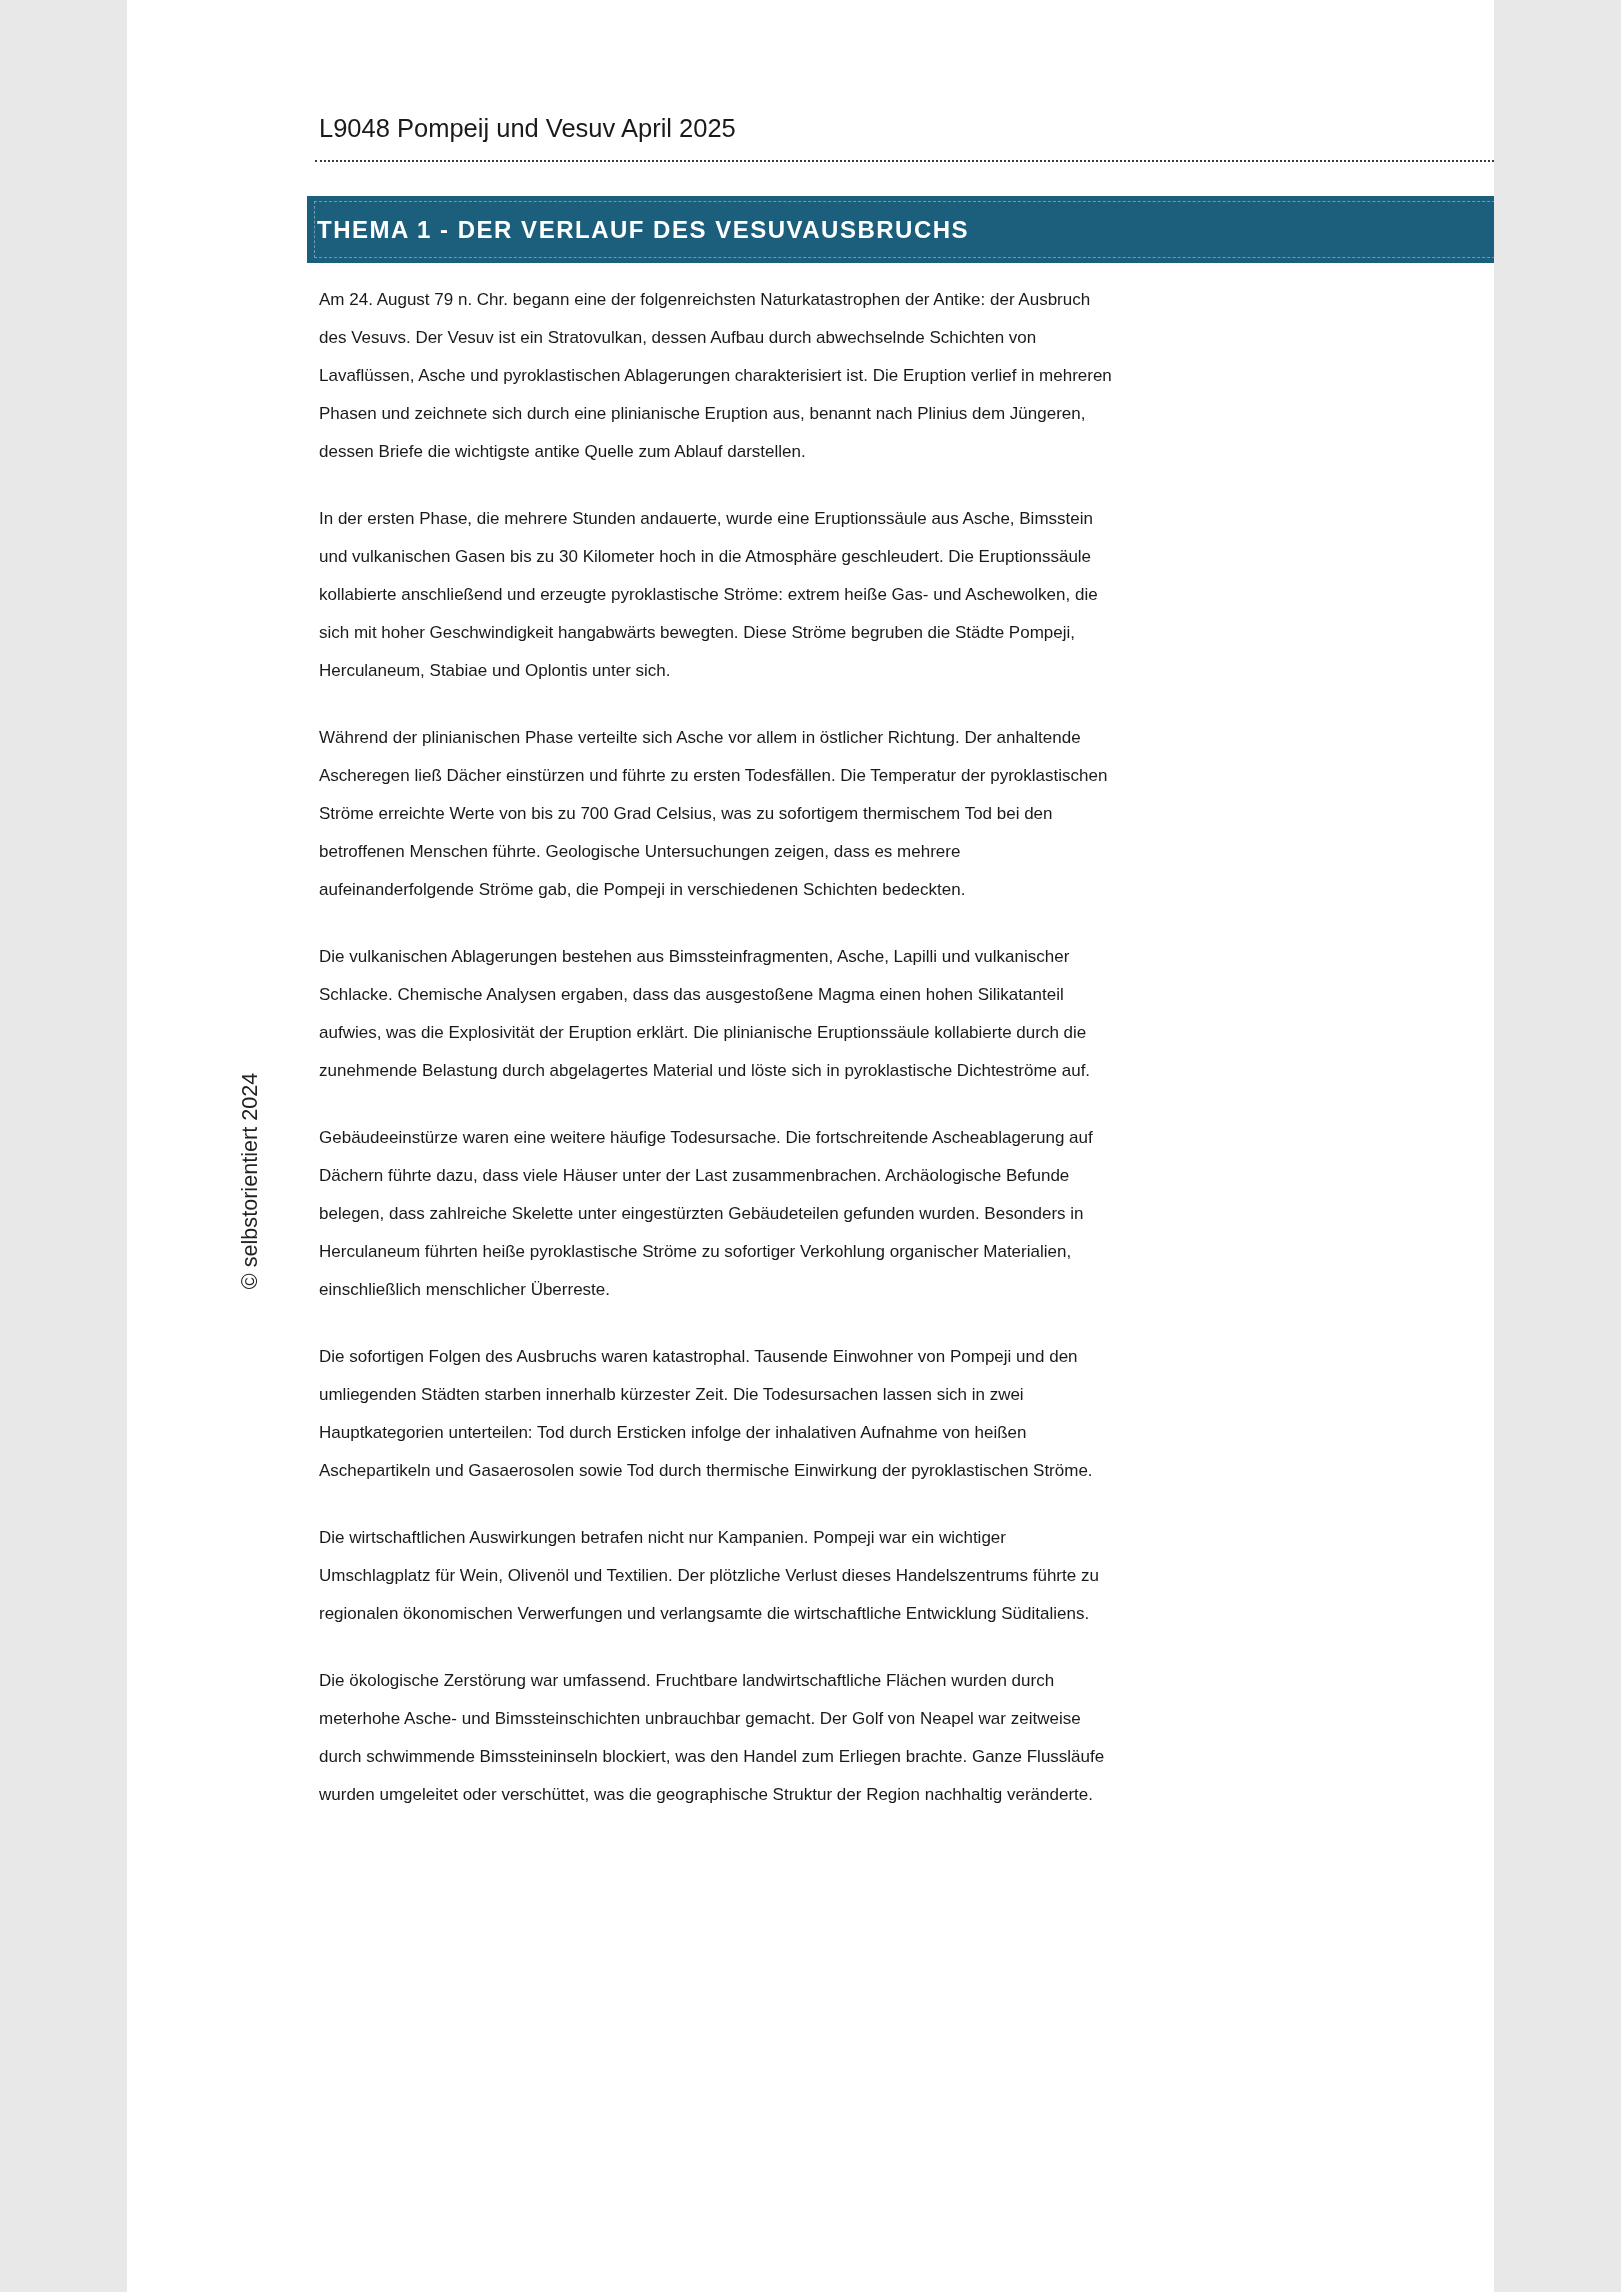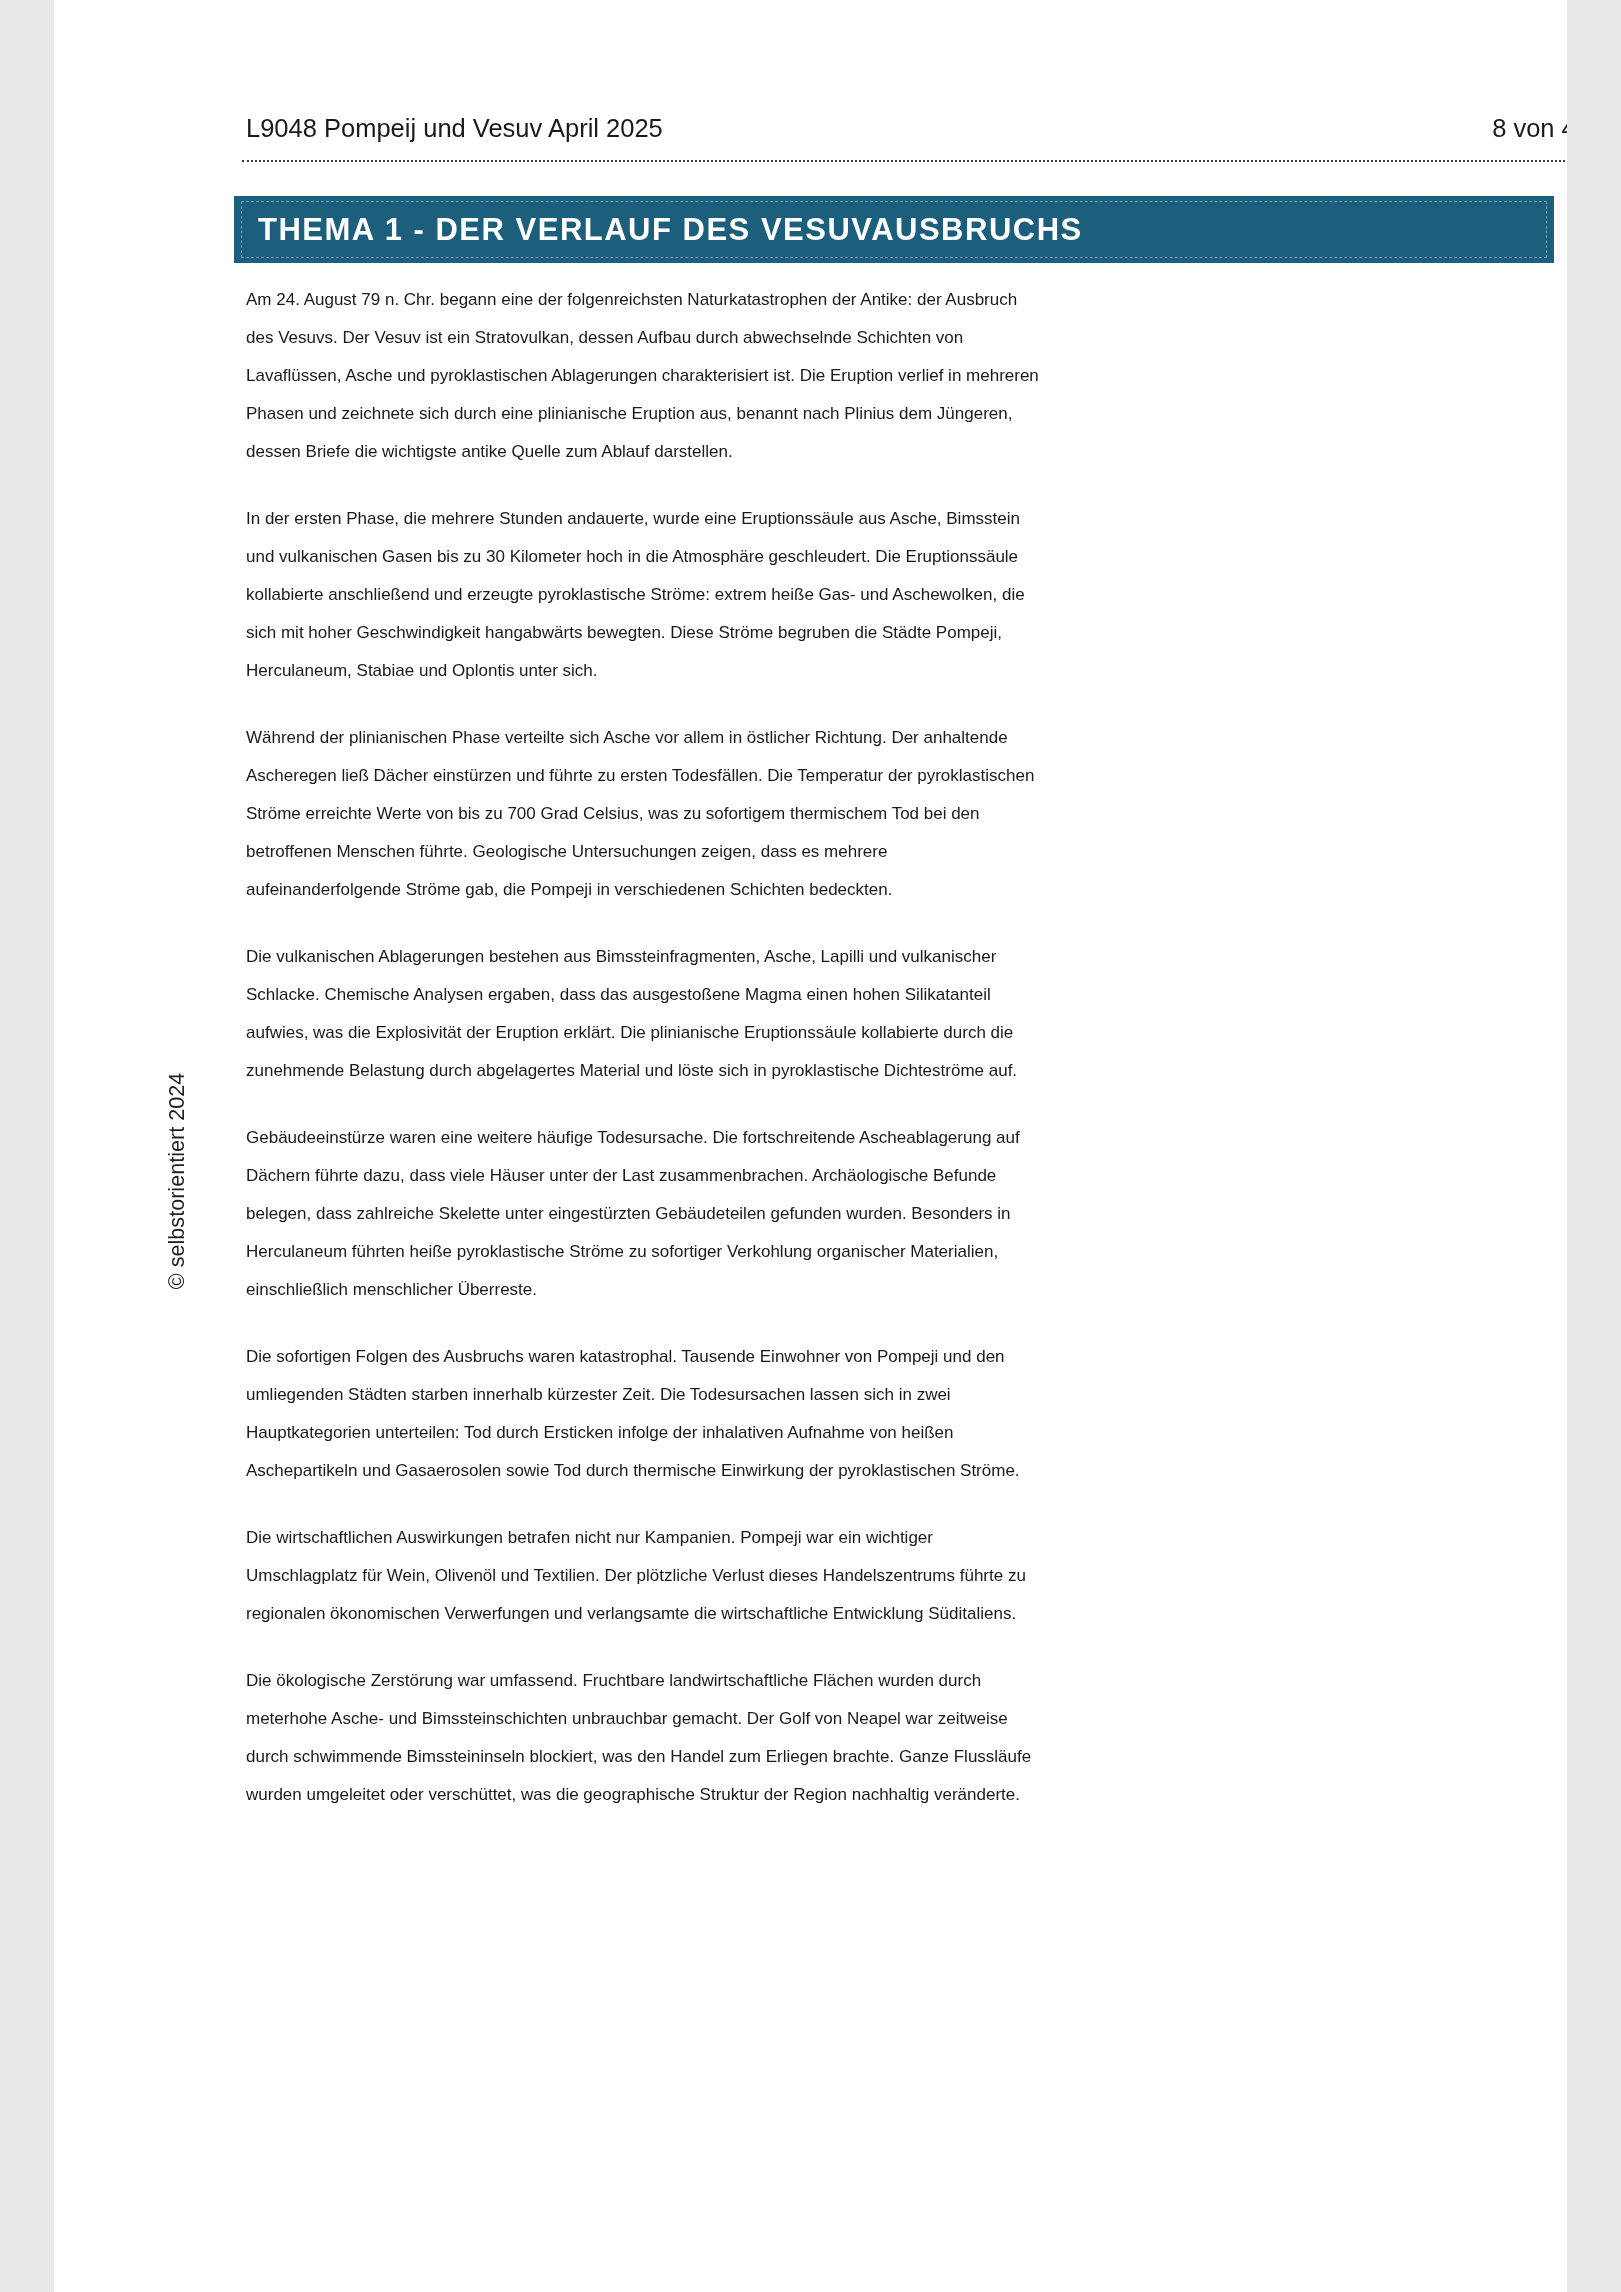--- a/index.html
+++ b/index.html
@@ -1,18 +1,18 @@
 <!DOCTYPE html>
 <html lang="de"><head>
 <meta charset="utf-8">
 <style>
   html, body { margin: 0; padding: 0; background: #e8e8e8; }
   .page {
     position: relative;
-    width: 1513px;
+    width: 1367px;
     height: 2293px;
     margin: 0 auto;
     background: #ffffff;
     font-family: "Liberation Sans", "DejaVu Sans", sans-serif;
     color: #1a1a1a;
     overflow: hidden;
   }
   .header-row {
     position: absolute;
     left: 192px;
@@ -44,22 +44,22 @@
     align-items: center;
   }
   .banner::before {
     content: "";
     position: absolute;
     inset: 4.9px 6.9px;
     border: 1px dashed rgba(255,255,255,0.38);
     pointer-events: none;
   }
   .banner-title {
-    padding-left: 24px;
-    font-size: 31px;
+    padding-left: 10px;
+    font-size: 24px;
     font-weight: 700;
     letter-spacing: 1.5px;
     color: #ffffff;
     white-space: nowrap;
   }
   .content {
     position: absolute;
     left: 192px;
     top: 281px;
     width: 1313px;

